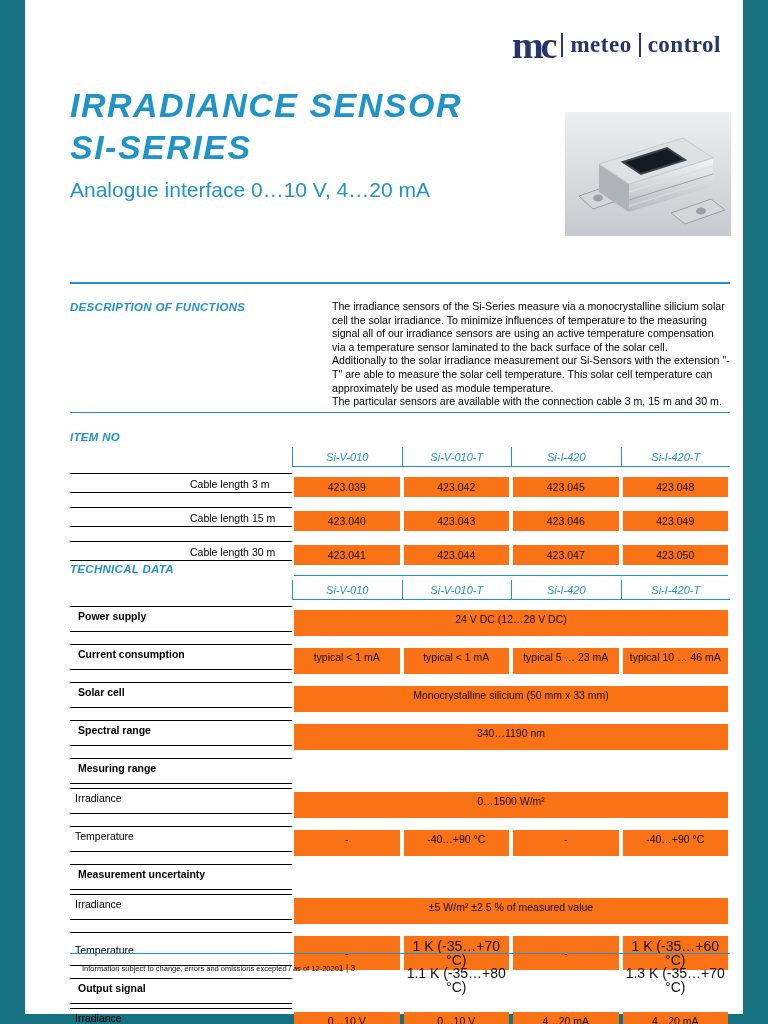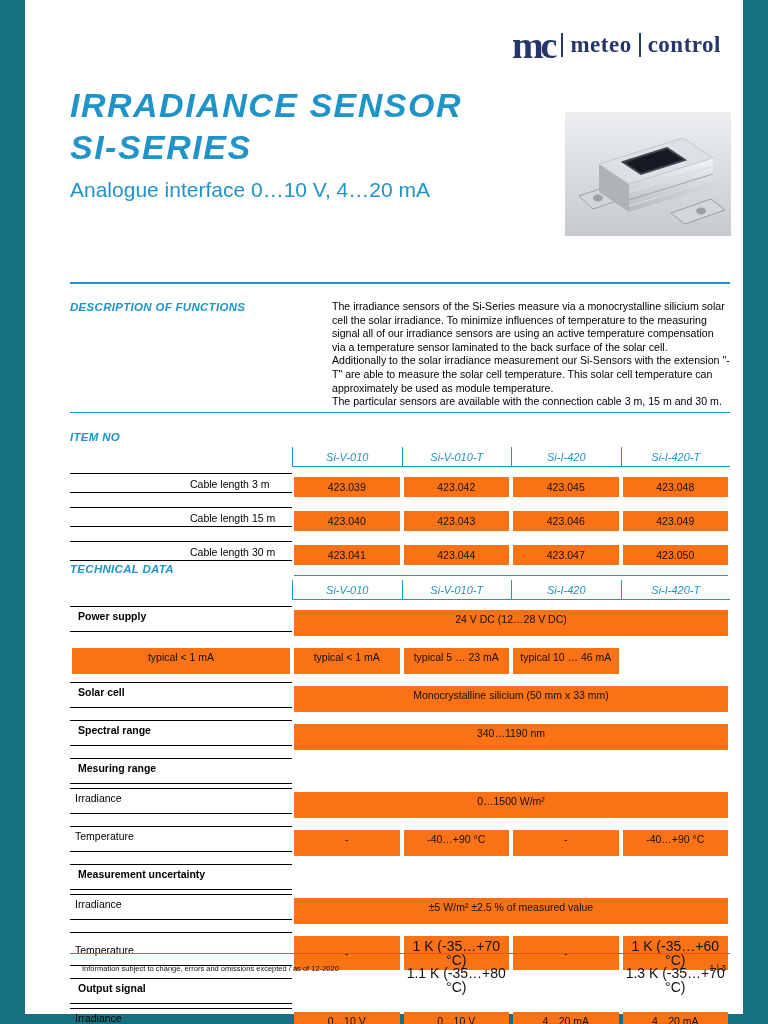--- a/index.html
+++ b/index.html
@@ -92,21 +92,21 @@
     line-height: 13.5px; padding-top: 4px;
     white-space: pre-line; font-size: 14px;
   }
 
   .endline { grid-column: 2 / 6; height: 1px; background: #2094c8; margin: 0 2px; }
   .endrow { margin-bottom: 0; }
 
   
   .footer {
     position: absolute; left: 45px; top: 963px; width: 660px;
-    display: flex; justify-content: space-between; align-items: baseline;
+    display: flex; justify-content: flex-start; align-items: baseline;
   }
   .footer-note { font-size: 7.5px; color: #111; padding-left: 12px; }
   .footer-page { font-size: 8.5px; color: #111; padding-right: 4px; }
 </style>
 </head>
 <body>
 
 <div class="page">
 
   <div class="logo">
@@ -210,20 +210,21 @@
       <div class="th">Si-I-420</div>
       <div class="th">Si-I-420-T</div>
     </div>
 
     <div class="row t-row">
       <div class="label bold-label">Power supply</div>
       <div class="cell span-cell">24 V DC (12…28 V DC)</div>
     </div>
 
     <div class="row t-row">
+      <div class="label bold-label">Current consumption</div>
       <div class="cell">typical &lt; 1 mA</div>
       <div class="cell">typical &lt; 1 mA</div>
       <div class="cell">typical 5 … 23 mA</div>
       <div class="cell">typical 10 … 46 mA</div>
     </div>
 
     <div class="row t-row">
       <div class="label bold-label">Solar cell</div>
       <div class="cell span-cell">Monocrystalline silicium (50 mm x 33 mm)</div>
     </div>

